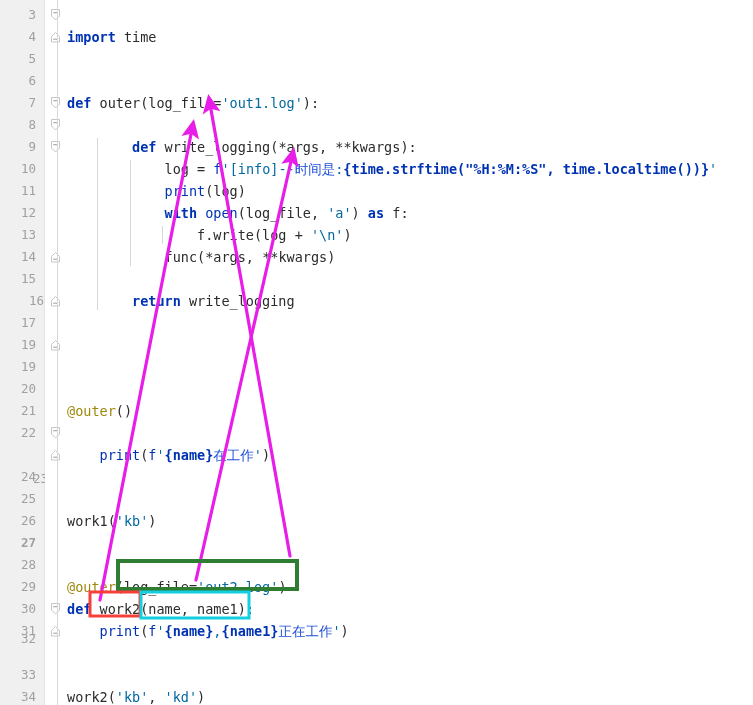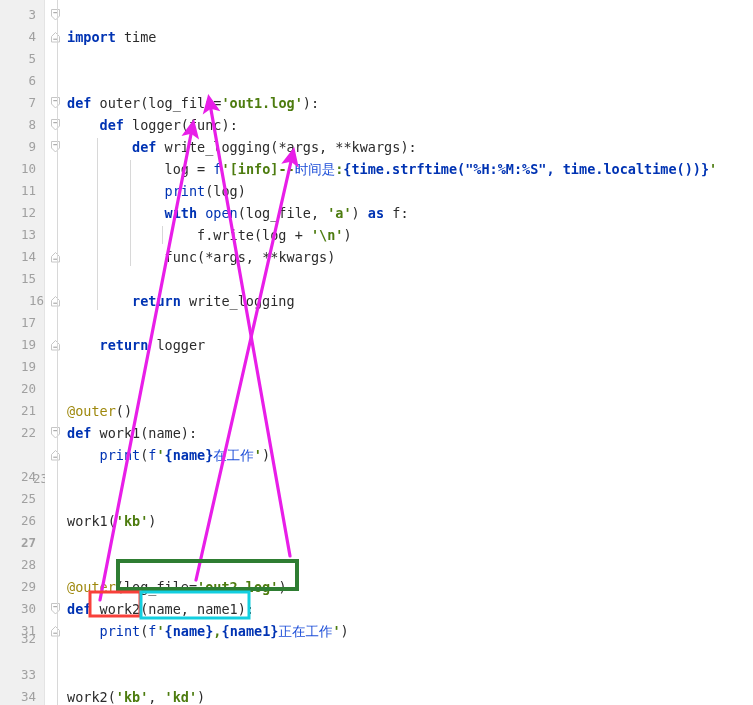--- a/index.html
+++ b/index.html
@@ -86,21 +86,21 @@
   
   .iguide {
     position: absolute;
     width: 1px;
     background: #d8d8d8;
   }
 
   
   .kw   { color: #0033b3; font-weight: 700; }
   .kw2  { color: #0033b3; }
-  .str  { color: #4d7c0f; font-weight: 700; text-align: center; }
+  .str  { color: #0369a1; font-weight: 400; text-align: center; }
   .dec  { color: #9e880d; }
   .plain{ color: #2b2b2b; }
   .brace{ color: #0033b3; font-weight: 700;}
   .cn   { color: #1d4ed8; }
 
   
   #overlay {
     position: absolute;
     left: 0; top: 0;
     width: 753px; height: 705px;
@@ -220,35 +220,32 @@
         </svg>
       </div>
     </div>
   <div id="foldline" style="height: 705px;"></div>
 
   <div id="code">
       <div class="cl" style="top: 26px;"><span class="kw">import</span> <span class="plain">time</span></div>
       <div class="cl" style="top: 48px;"></div>
       <div class="cl" style="top: 70px;"></div>
       <div class="cl" style="top: 92px;"><span class="kw">def</span> <span class="plain">outer</span><span class="plain">(</span><span class="plain">log_file</span><span class="plain">=</span><span class="str">'out1.log'</span><span class="plain">)</span><span class="plain">:</span></div>
-      <div class="cl" style="top: 114px;">    <span class="kw">def</span> <span class="plain">logger</span><span class="plain">(</span><span class="plain">func</span><span class="plain">)</span><span class="plain">:</span></div>
       <div class="cl" style="top: 136px;">        <span class="kw">def</span> <span class="plain">write_logging</span><span class="plain">(</span><span class="plain">*</span><span class="plain">args</span><span class="plain">,</span> <span class="plain">*</span><span class="plain">*</span><span class="plain">kwargs</span><span class="plain">)</span><span class="plain">:</span></div>
       <div class="cl" style="top: 158px;">            <span class="plain">log</span> <span class="plain">=</span> <span class="kw2">f</span><span class="str">'[info]--</span><span class="cn">时间是</span><span class="str">:</span><span class="brace">{time.strftime("%H:%M:%S", time.localtime())}</span><span class="str">'</span></div>
       <div class="cl" style="top: 180px;">            <span class="kw2">print</span><span class="plain">(</span><span class="plain">log</span><span class="plain">)</span></div>
       <div class="cl" style="top: 202px;">            <span class="kw">with</span> <span class="kw2">open</span><span class="plain">(</span><span class="plain">log_file</span><span class="plain">,</span> <span class="str">'a'</span><span class="plain">)</span> <span class="kw">as</span> <span class="plain">f</span><span class="plain">:</span></div>
       <div class="cl" style="top: 224px;">                <span class="plain">f</span><span class="plain">.</span><span class="plain">write</span><span class="plain">(</span><span class="plain">log</span> <span class="plain">+</span> <span class="str">'\n'</span><span class="plain">)</span></div>
       <div class="cl" style="top: 246px;">            <span class="plain">func</span><span class="plain">(</span><span class="plain">*</span><span class="plain">args</span><span class="plain">,</span> <span class="plain">*</span><span class="plain">*</span><span class="plain">kwargs</span><span class="plain">)</span></div>
       <div class="cl" style="top: 268px;"></div>
       <div class="cl" style="top: 290px;">        <span class="kw">return</span> <span class="plain">write_logging</span></div>
       <div class="cl" style="top: 312px;"></div>
-      <div class="cl" style="top: 334px;">    <span class="kw">return</span> <span class="plain">logger</span></div>
       <div class="cl" style="top: 356px;"></div>
       <div class="cl" style="top: 378px;"></div>
       <div class="cl" style="top: 400px;"><span class="dec">@outer</span><span class="plain">(</span><span class="plain">)</span></div>
-      <div class="cl" style="top: 422px;"><span class="kw">def</span> <span class="plain">work1</span><span class="plain">(</span><span class="plain">name</span><span class="plain">)</span><span class="plain">:</span></div>
       <div class="cl" style="top: 444px;">    <span class="kw2">print</span><span class="plain">(</span><span class="kw2">f</span><span class="str">'</span><span class="brace">{name}</span><span class="cn">在工作</span><span class="str">'</span><span class="plain">)</span></div>
       <div class="cl" style="top: 466px;"></div>
       <div class="cl" style="top: 488px;"></div>
       <div class="cl" style="top: 510px;"><span class="plain">work1</span><span class="plain">(</span><span class="str">'kb'</span><span class="plain">)</span></div>
       <div class="cl" style="top: 532px;"></div>
       <div class="cl" style="top: 554px;"></div>
       <div class="cl" style="top: 576px;"><span class="dec">@outer</span><span class="plain">(</span><span class="plain">log_file</span><span class="plain">=</span><span class="str">'out2.log'</span><span class="plain">)</span></div>
       <div class="cl" style="top: 598px;"><span class="kw">def</span> <span class="plain">work2</span><span class="plain">(</span><span class="plain">name</span><span class="plain">,</span> <span class="plain">name1</span><span class="plain">)</span><span class="plain">:</span></div>
       <div class="cl" style="top: 620px;">    <span class="kw2">print</span><span class="plain">(</span><span class="kw2">f</span><span class="str">'</span><span class="brace">{name}</span><span class="str">,</span><span class="brace">{name1}</span><span class="cn">正在工作</span><span class="str">'</span><span class="plain">)</span></div>
       <div class="cl" style="top: 642px;"></div>

